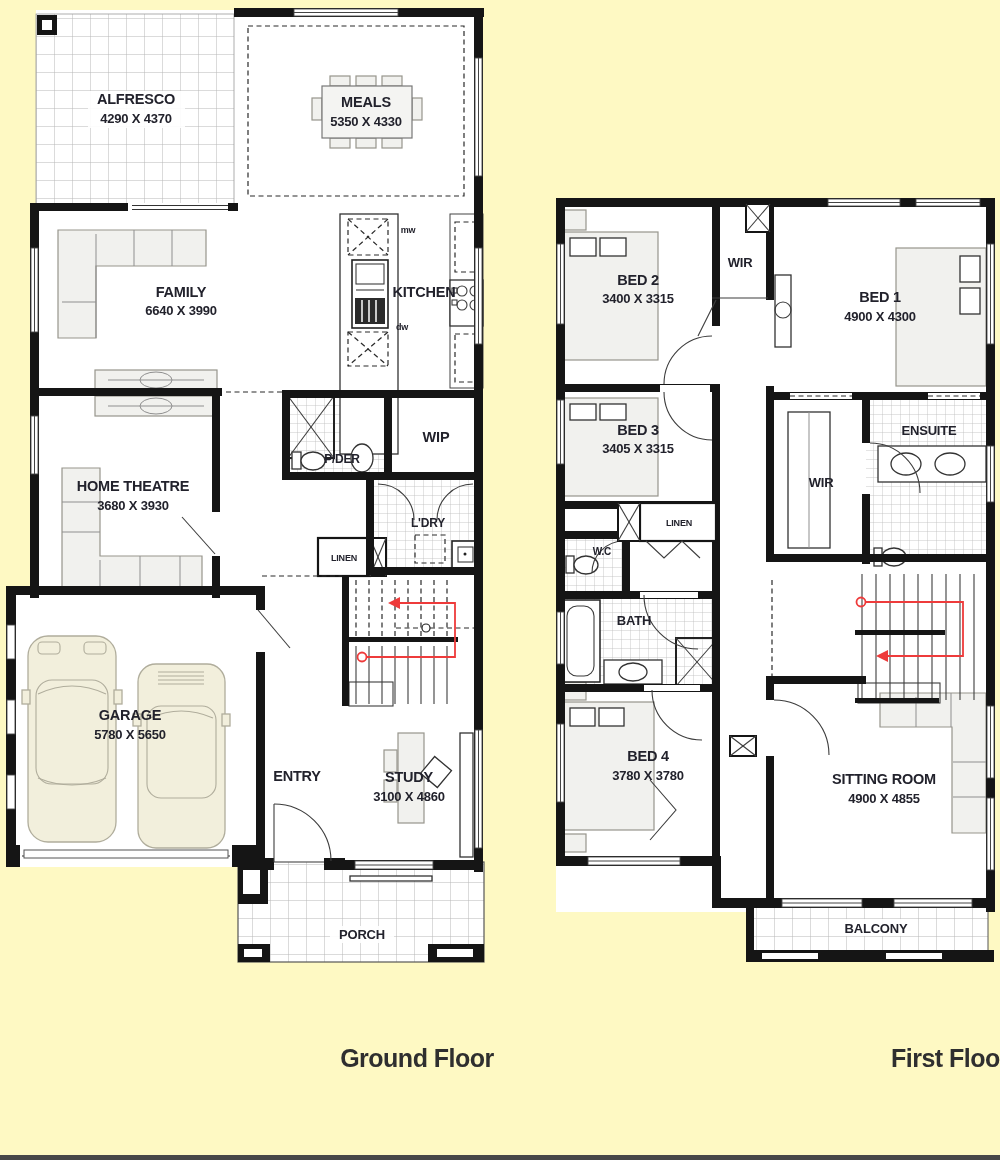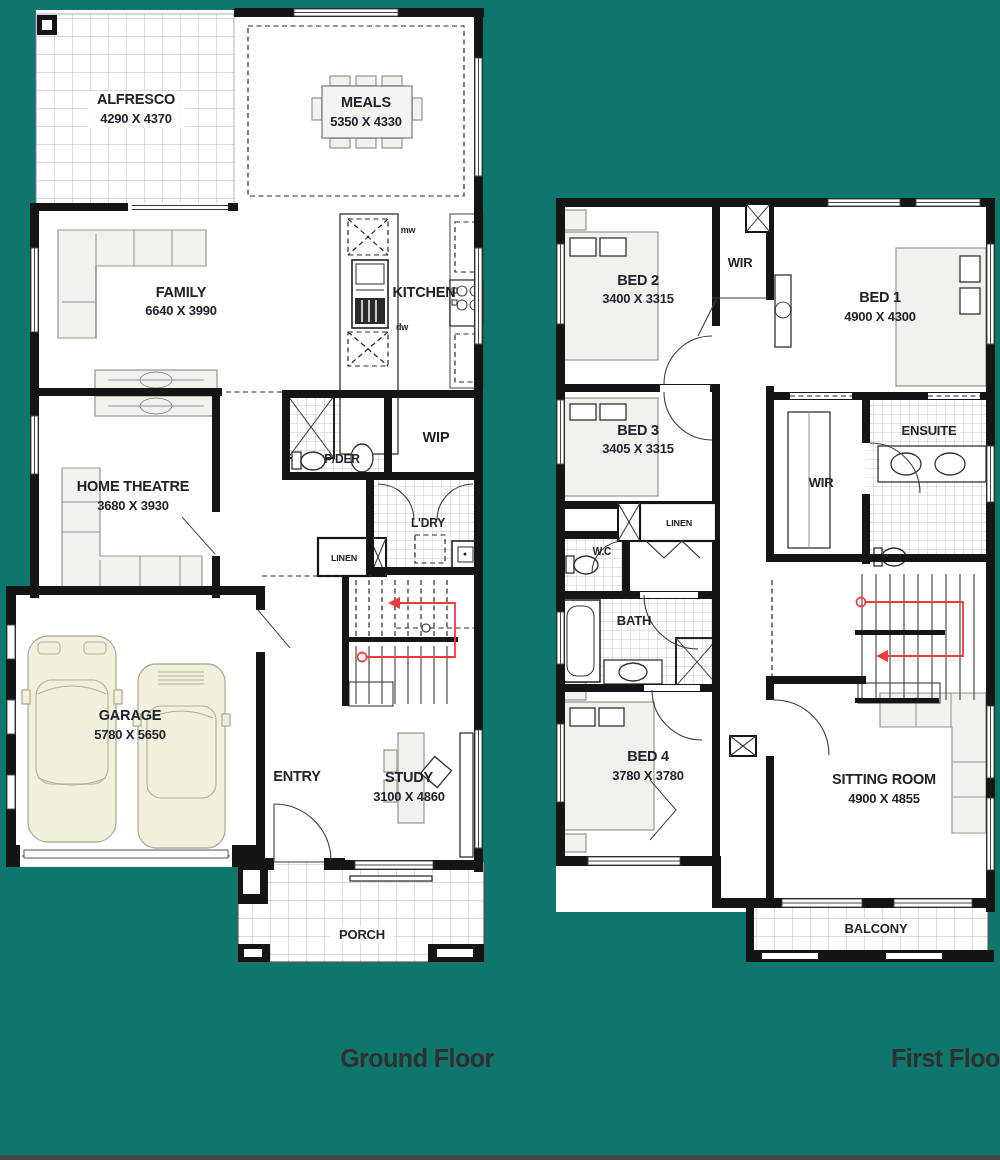--- a/index.html
+++ b/index.html
@@ -1,16 +1,16 @@
 <!DOCTYPE html>
 <html><head>
 <meta charset="utf-8">
 <style>
   html,body{margin:0;padding:0;background:#f8f7f4;}
-  .page{position:relative;width:1000px;height:1160px;background:#0f766e;overflow:hidden;
+  .page{position:relative;width:1000px;height:1160px;background:#fef9c3;overflow:hidden;
         font-family:"Liberation Sans",sans-serif;}
   svg{display:block;}
   .wall{fill:#151515;}
   .win{fill:#ffffff;stroke:#4a4a4a;stroke-width:.9;}
   .thin{fill:none;stroke:#3d3d3d;stroke-width:1.1;}
   .thin2{fill:none;stroke:#8f8f8f;stroke-width:1;}
   .furn{fill:#f1f1ee;stroke:#97958c;stroke-width:1.2;}
   .fw{fill:#ffffff;stroke:#333333;stroke-width:1.3;}
   .dash{fill:none;stroke:#2a2a2a;stroke-width:1.2;stroke-dasharray:5 3.5;}
   .red{fill:none;stroke:#ee3b3b;stroke-width:1.8;}

